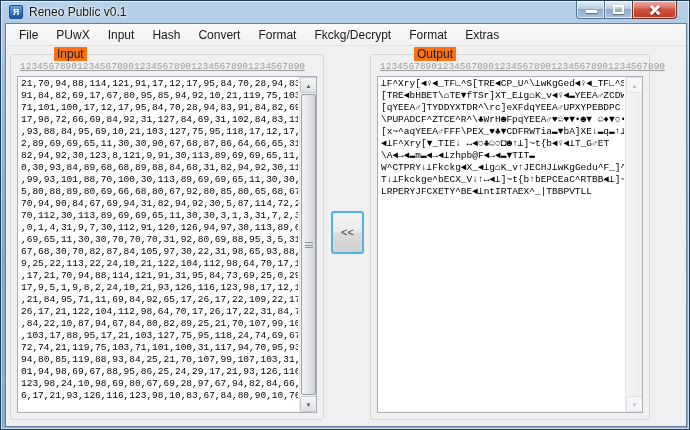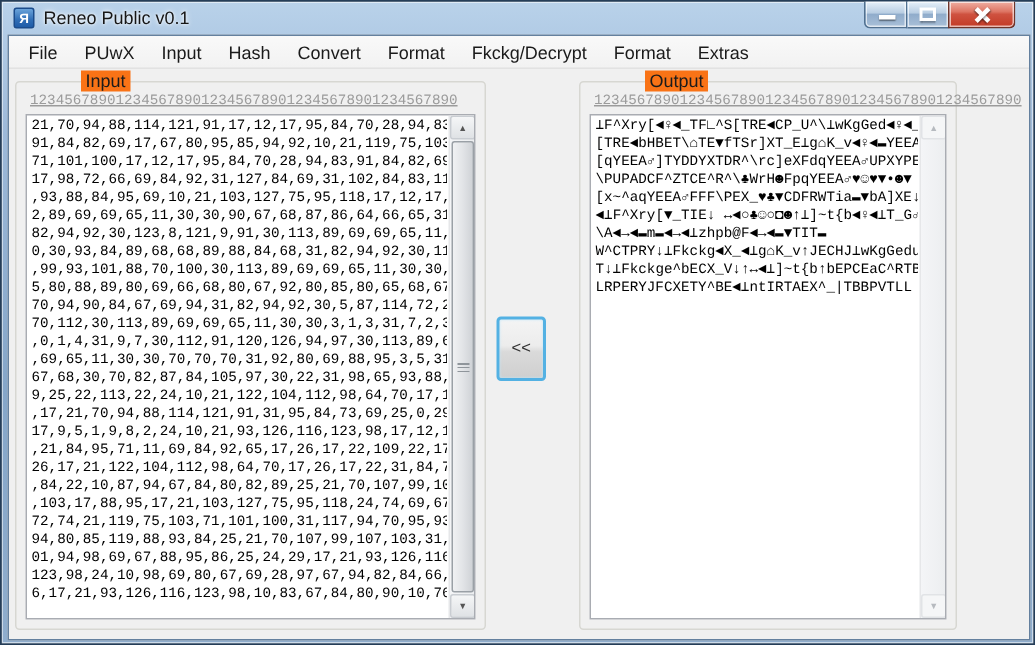--- a/index.html
+++ b/index.html
@@ -107,21 +107,21 @@
   }
   .transfer-btn{
     position:absolute;left:325px;top:187px;width:33px;height:43px;
     border:2px solid #53b1e3;border-radius:3px;
     background:linear-gradient(180deg,#f4f4f4 0%,#ececec 45%,#dadada 55%,#cfcfcf 100%);
     box-shadow:inset 0 0 2px #bfe6f8;
     font-size:11px;color:#333;text-align:center;line-height:39px;
     font-family:"Liberation Sans",sans-serif;cursor:default;
   }
   .input-group{left:4px;top:30px;width:314px;height:366px;}
-  .output-group{left:380px;top:30px;width:252px;height:366px;}
+  .output-group{left:364px;top:30px;width:280px;height:366px;}
 </style>
 </head>
 <body>
 
 <div class="window">
 
   <div class="titlebar">
     <div class="app-icon">Я</div>
     <div class="title-text">Reneo Public v0.1</div>
     <div class="caption-buttons">

